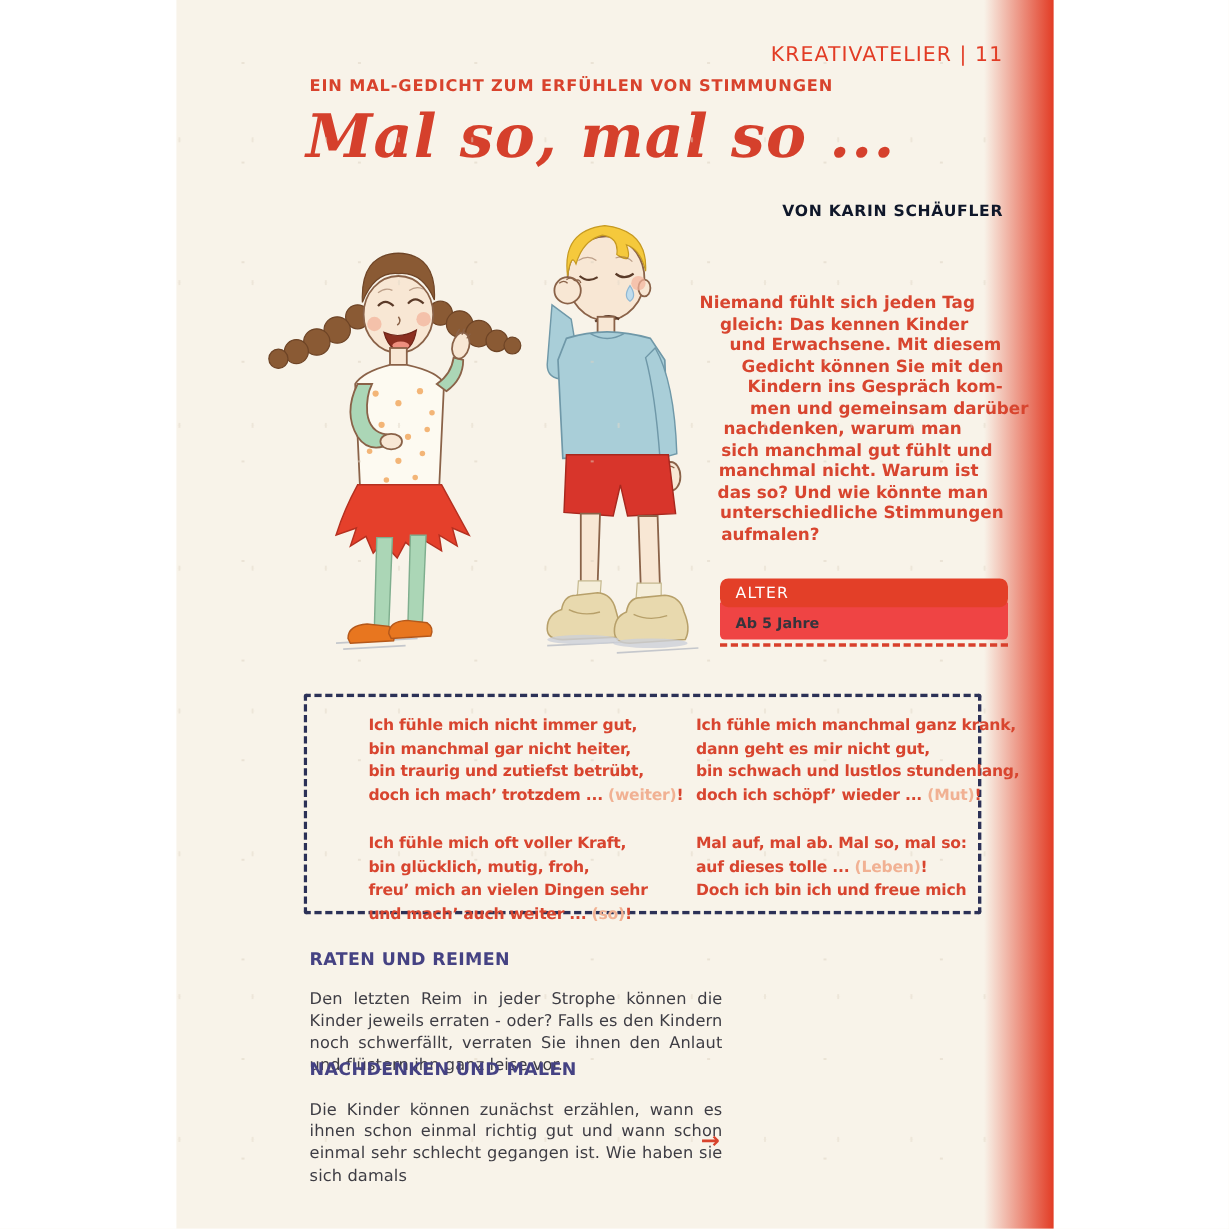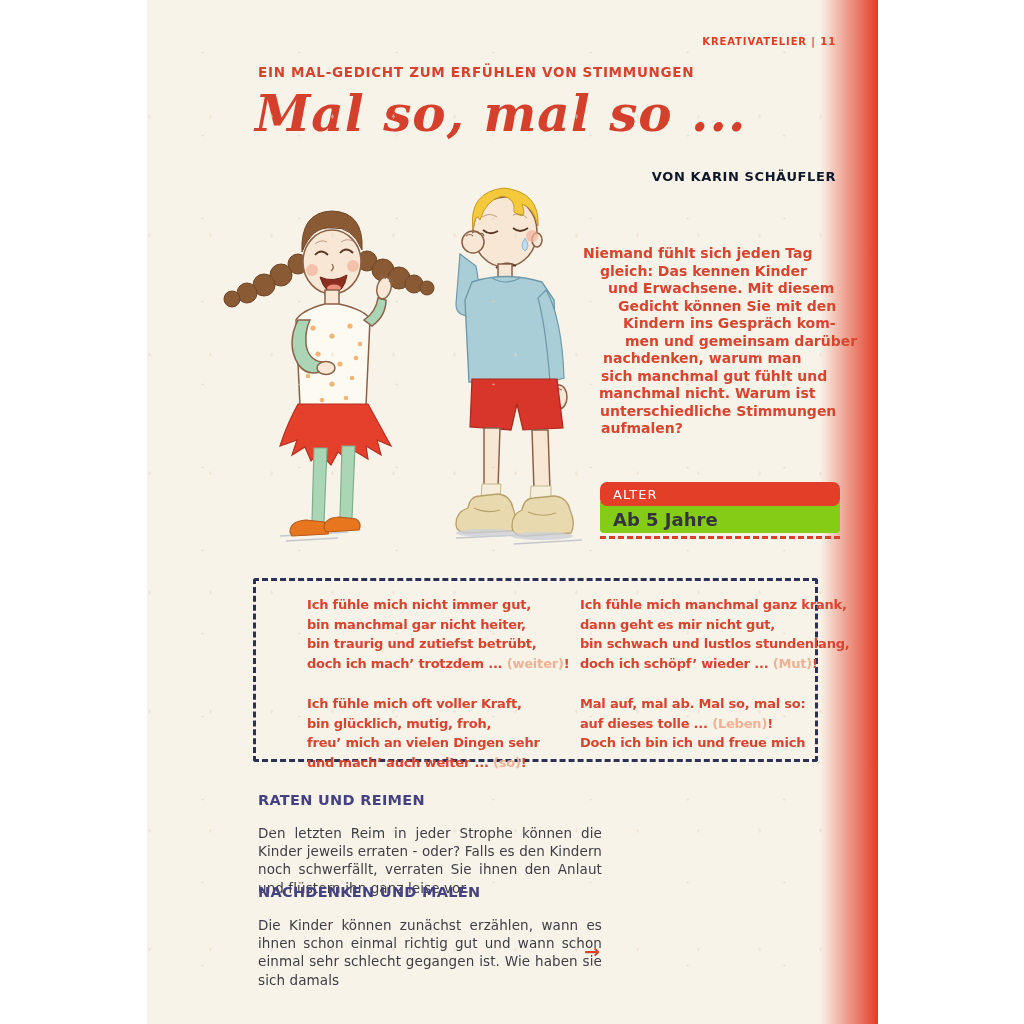--- a/index.html
+++ b/index.html
@@ -4,37 +4,37 @@
 <style>
   html,body{margin:0;padding:0;}
   body{width:1024px;height:1024px;background:#ffffff;position:relative;overflow:hidden;
        font-family:"DejaVu Sans","Liberation Sans",sans-serif;}
   .page{position:absolute;left:147px;top:0;width:731px;height:1024px;background:#f8f3e9;}
   .page::after{content:"";position:absolute;inset:0;pointer-events:none;opacity:.5;
        background-image:radial-gradient(#ddd3c2 1px,transparent 1.4px),radial-gradient(#e4dbcb 1px,transparent 1.3px);
        background-size:97px 83px,61px 119px;background-position:7px 11px,33px 57px;}
   .edge-gradient{position:absolute;right:0;top:0;bottom:0;width:58px;
        background:linear-gradient(to right,rgba(226,60,37,0),rgba(226,60,37,.72) 72%,#e23c25 100%);}
-  .page-header{position:absolute;top:36px;right:42px;color:#e23c25;font-size:10px;font-weight:bold;letter-spacing:.9px;}
+  .page-header{position:absolute;top:36px;right:42px;color:#e23c25;font-size:17px;font-weight:normal;letter-spacing:.9px;}
   .kicker{position:absolute;left:111px;top:64px;color:#d8432d;font-size:13.5px;font-weight:bold;letter-spacing:.7px;}
   .title{position:absolute;left:108px;top:84px;color:#d5402c;font-size:50px;font-weight:bold;font-style:italic;
        font-family:"DejaVu Serif","Liberation Serif",serif;letter-spacing:1px;white-space:nowrap;}
   .byline{position:absolute;top:169px;right:42px;color:#0f172a;font-size:13px;font-weight:bold;letter-spacing:.6px;}
 
   .intro{position:absolute;left:436px;top:245px;width:280px;color:#d8452f;font-size:14px;font-weight:bold;line-height:17.5px;}
   .intro div{white-space:nowrap;}
   .il0{padding-left:0}.il1{padding-left:17px}.il2{padding-left:25px}.il3{padding-left:35px}
   .il4{padding-left:40px}.il5{padding-left:42px}.il6{padding-left:20px}.il7{padding-left:18px}
   .il8{padding-left:16px}.il9{padding-left:15px}.il10{padding-left:17px}.il11{padding-left:18px}
 
   .age-box{position:absolute;left:453px;top:482px;width:240px;}
   .age-bar{background:#e33f28;border-radius:7px;height:24px;line-height:25px;color:#fff;
        font-size:13px;font-weight:normal;letter-spacing:1px;padding-left:13px;position:relative;z-index:2;}
-  .age-row{background:#84cc16;height:27px;line-height:27px;margin-top:-4px;padding-top:4px;
-       border-radius:0 0 4px 4px;color:#35343c;font-size:18px;font-weight:bold;padding-left:13px;}
+  .age-row{background:#ef4444;height:27px;line-height:27px;margin-top:-4px;padding-top:4px;
+       border-radius:0 0 4px 4px;color:#35343c;font-size:12px;font-weight:bold;padding-left:13px;}
   .age-dashes{margin-top:3px;border-top:3px dashed #d8402c;}
 
   .poem-box{position:absolute;left:106px;top:578px;width:565px;height:184px;box-sizing:border-box;
        border:3px dashed #2c3157;border-radius:3px;}
   .poem-col{position:absolute;top:14px;color:#d8452f;font-size:13px;font-weight:bold;line-height:19.5px;letter-spacing:-.2px;margin-left:32px;}
   .poem-col.c1{left:19px;} .poem-col.c2{left:292px;}
   .stanza{margin-bottom:21px;}
   .stanza div{white-space:nowrap;}
   .hl{color:#f1b193;}
 
@@ -182,20 +182,21 @@
   <div class="intro">
     <div class="il0">Niemand fühlt sich jeden Tag</div>
     <div class="il1">gleich: Das kennen Kinder</div>
     <div class="il2">und Erwachsene. Mit diesem</div>
     <div class="il3">Gedicht können Sie mit den</div>
     <div class="il4">Kindern ins Gespräch kom-</div>
     <div class="il5">men und gemeinsam darüber</div>
     <div class="il6">nachdenken, warum man</div>
     <div class="il7">sich manchmal gut fühlt und</div>
     <div class="il8">manchmal nicht. Warum ist</div>
+    <div class="il9">das so? Und wie könnte man</div>
     <div class="il10">unterschiedliche Stimmungen</div>
     <div class="il11">aufmalen?</div>
   </div>
 
   <div class="age-box">
     <div class="age-bar">ALTER</div>
     <div class="age-row">Ab 5 Jahre</div>
     <div class="age-dashes"></div>
   </div>
 

